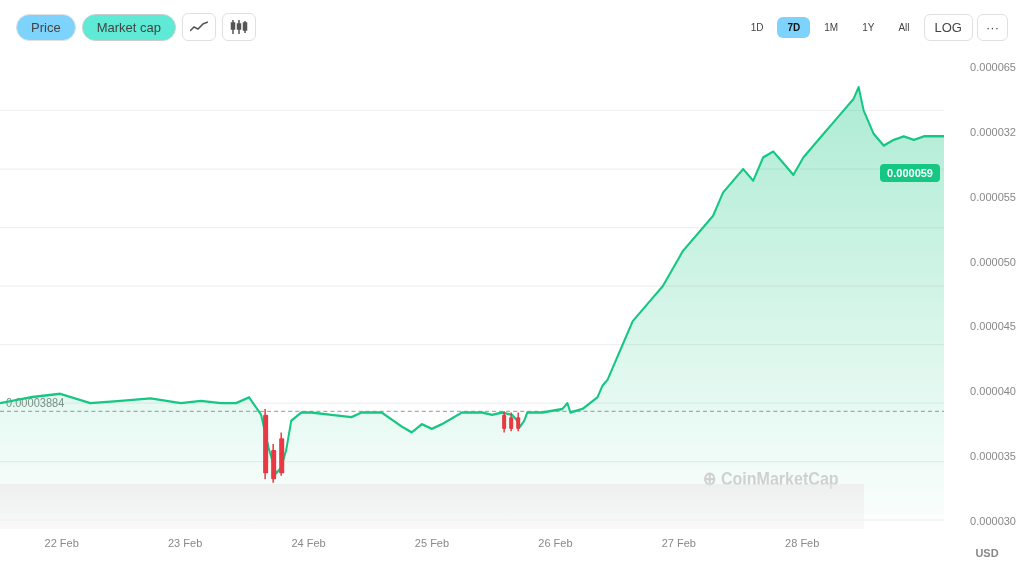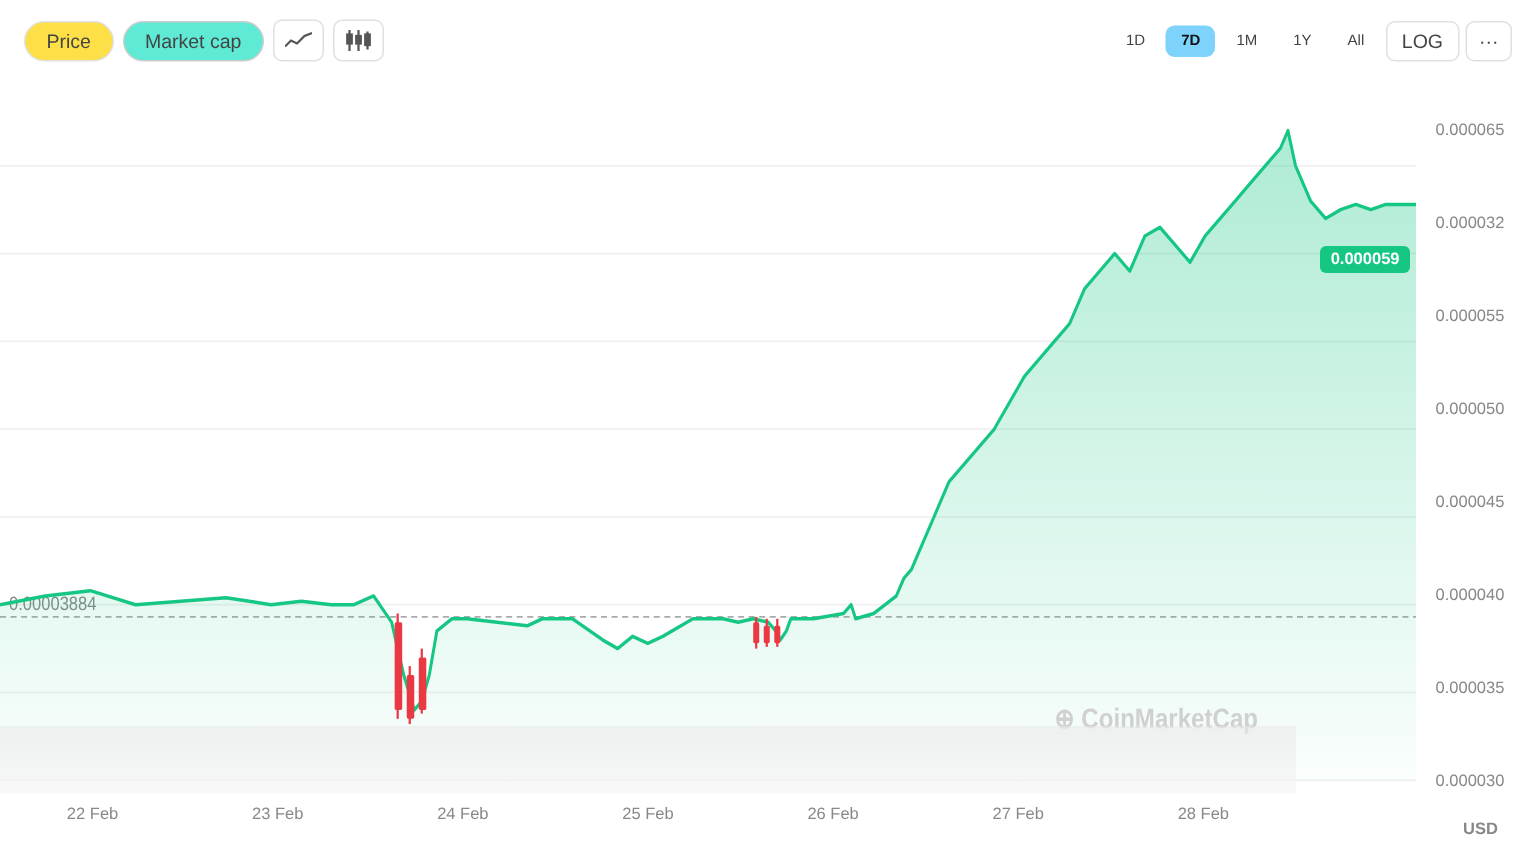--- a/index.html
+++ b/index.html
@@ -32,21 +32,21 @@
     }
     .toolbar-right {
       display: flex;
       gap: 4px;
       align-items: center;
     }
     .tab-btn {
       padding: 5px 14px;
       border-radius: 20px;
       border: 1px solid #e0e0e0;
-      background: #fde047;
+      background: #7dd3fc;
       font-size: 13px;
       font-weight: 500;
       cursor: pointer;
       color: #444;
     }
     .tab-btn.active {
       background: #5eead4;
       border-color: #ccc;
       font-weight: 400;
     }
@@ -110,23 +110,22 @@
       width: 80px;
       position: relative;
       display: flex;
       flex-direction: column;
       justify-content: space-between;
       padding: 10px 8px 40px 0;
       font-size: 11px;
       color: #888;
     }
     .y-axis-label {
-      text-align: center;
+      text-align: right;
       line-height: 1;
-      margin-top: 20px;
     }
     .current-price-badge {
       position: absolute;
       right: 82px;
       background: #16c784;
       color: #fff;
       font-size: 11px;
       font-weight: 600;
       padding: 3px 7px;
       border-radius: 4px;

